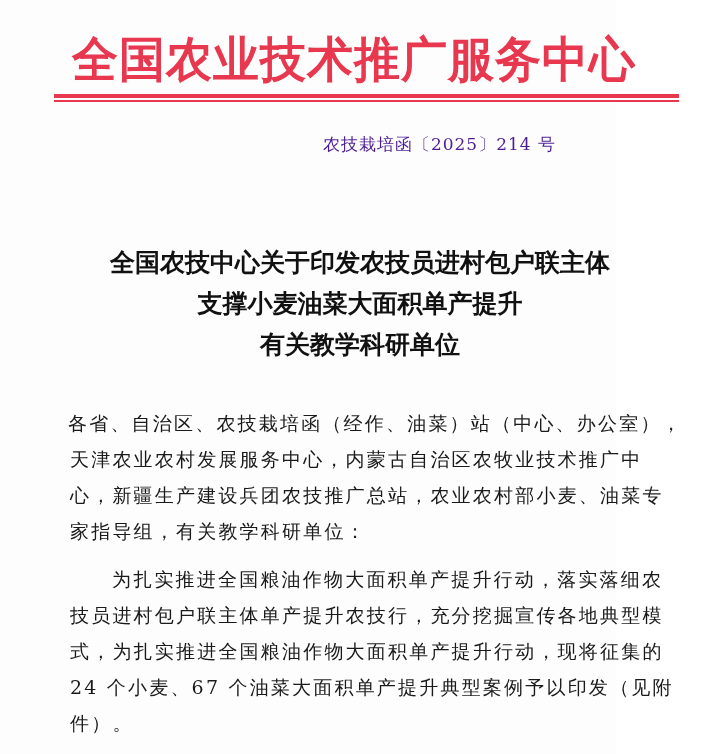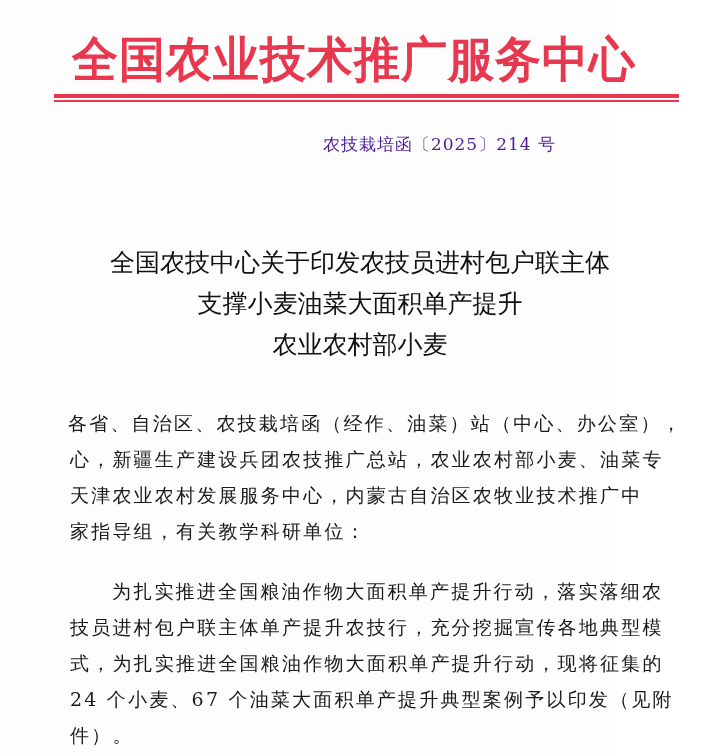--- a/index.html
+++ b/index.html
@@ -64,21 +64,21 @@
       letter-spacing: 1px;
       color: #4c1d95;
     }
     .doc-title {
       position: absolute;
       top: 242px;
       left: 0;
       width: 718px;
       text-align: center;
       font-family: "DejaVu Serif", "Liberation Serif", serif;
-      font-weight: normal;
+      font-weight: bold;
       font-size: 25px;
       line-height: 41px;
       color: #111;
     }
     .doc-title .line {
       display: block;
       margin-left: 2px;
     }
     .body-text {
       position: absolute;
@@ -92,47 +92,47 @@
     }
     .para {
       margin: 0;
       padding: 0;
     }
     .para .ln {
       display: block;
       white-space: nowrap;
     }
     .para-body {
-      margin-top: 24px;
+      margin-top: 12px;
     }
   </style>
 </head>
 <body>
 
 <div class="page">
 
   <div class="letterhead">
     <span class="letterhead-title">全国农业技术推广服务中心</span>
   </div>
   <div class="rule-thick"></div>
   <div class="rule-thin"></div>
 
   <div class="doc-number">农技栽培函〔2025〕214 号</div>
 
   <div class="doc-title">
     <span class="line">全国农技中心关于印发农技员进村包户联主体</span>
     <span class="line">支撑小麦油菜大面积单产提升</span>
-    <span class="line">农业农村部小麦</span>
+    <span class="line">有关教学科研单位</span>
   </div>
 
   <div class="body-text">
     <div class="para">
       <span class="ln" style="margin-left:-2px">各省、自治区、农技栽培函（经作、油菜）站（中心、办公室），</span>
+      <span class="ln">天津农业农村发展服务中心，内蒙古自治区农牧业技术推广中</span>
       <span class="ln">心，新疆生产建设兵团农技推广总站，农业农村部小麦、油菜专</span>
-      <span class="ln">天津农业农村发展服务中心，内蒙古自治区农牧业技术推广中</span>
       <span class="ln">家指导组，有关教学科研单位：</span>
     </div>
     <div class="para para-body">
       <span class="ln" style="padding-left:42px">为扎实推进全国粮油作物大面积单产提升行动，落实落细农</span>
       <span class="ln">技员进村包户联主体单产提升农技行，充分挖掘宣传各地典型模</span>
       <span class="ln">式，为扎实推进全国粮油作物大面积单产提升行动，现将征集的</span>
       <span class="ln">24 个小麦、67 个油菜大面积单产提升典型案例予以印发（见附</span>
       <span class="ln">件）。</span>
     </div>
   </div>

